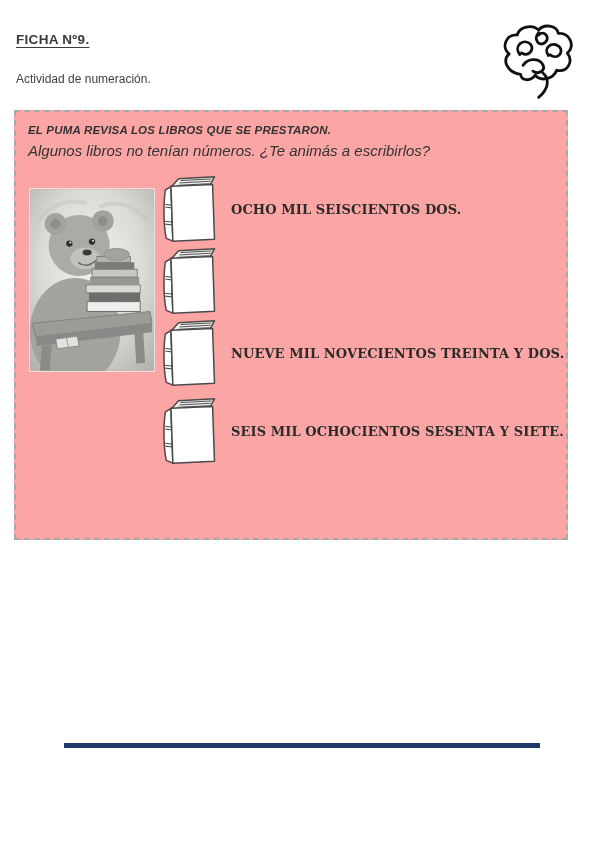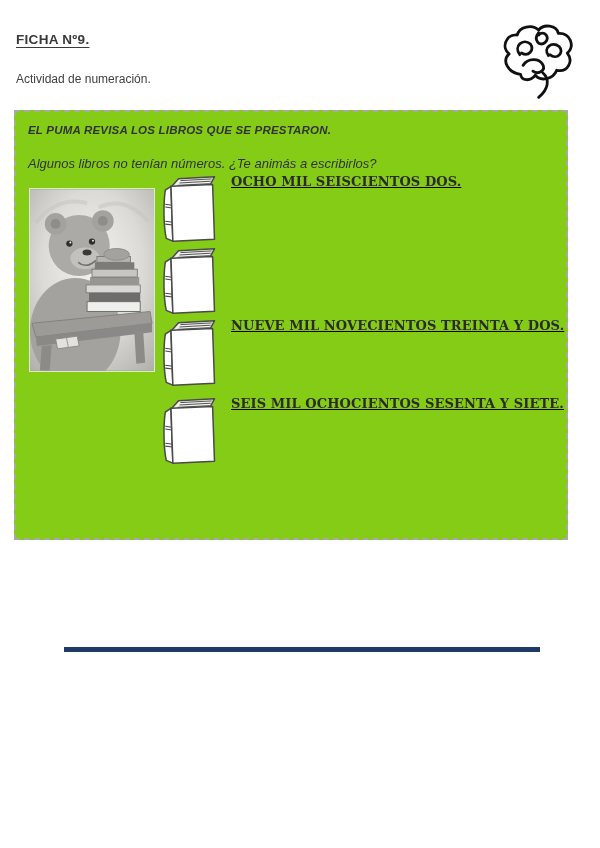--- a/index.html
+++ b/index.html
@@ -1,56 +1,56 @@
 <!DOCTYPE html>
 <html><head>
 <meta charset="utf-8">
 <style>
   * { margin:0; padding:0; box-sizing:border-box; }
   html,body { background:#ffffff; }
   .page {
     position:relative;
-    width:600px; height:652px;
+    width:600px; height:748px;
     background:#ffffff;
     font-family:"Liberation Sans", sans-serif;
     overflow:hidden;
   }
   .ficha-title {
     position:absolute; left:16px; top:32px;
     font-size:13.5px; font-weight:700; letter-spacing:.3px;
     color:#3a3a3a; text-decoration:underline;
     text-underline-offset:3px;
   }
   .subtitle {
     position:absolute; left:16px; top:72px;
     font-size:12px; color:#414141;
   }
   .brain { position:absolute; right:22px; top:14px; width:82px; height:106px; }
   .worksheet-box {
     position:absolute; left:14px; top:110px;
     width:554px; height:430px;
     border:2px dashed #a8a8a8;
-    background:#84cc16;
+    background:#fca5a5;
   }
   .instr1 {
     position:absolute; left:12px; top:12px;
     font-size:11.5px; font-weight:600; font-style:italic;
     color:#333333; letter-spacing:.2px;
   }
   .instr2 {
-    position:absolute; left:12px; top:44px;
-    font-size:13px; font-style:italic; color:#333333;text-align:center;
+    position:absolute; left:12px; top:30px;
+    font-size:15px; font-style:italic; color:#333333;text-align:center;
   }
   .bear-figure {
     position:absolute; left:13px; top:76px;
     width:126px; height:184px;
     border:1px solid #e2e2e0;
   }
   .book-row { position:absolute; left:140px; width:404px; height:70px;
-    display:flex; align-items:flex-start;text-decoration:underline; }
+    display:flex; align-items:center; }
   .row-0 { top:62px; } .row-1 { top:134px; } .row-2 { top:206px; } .row-3 { top:284px; }
   .book-icon { width:64px; height:70px; flex:0 0 auto; }
   .book-label {
     margin-left:11px;
     font-family:"DejaVu Serif","Liberation Serif",serif;
     font-weight:700; font-size:13px; color:#2b2b2b;
     letter-spacing:.1px; white-space:nowrap;
   }
   .bottom-bar {
     position:absolute; left:64px; bottom:0; width:476px; height:5px;

